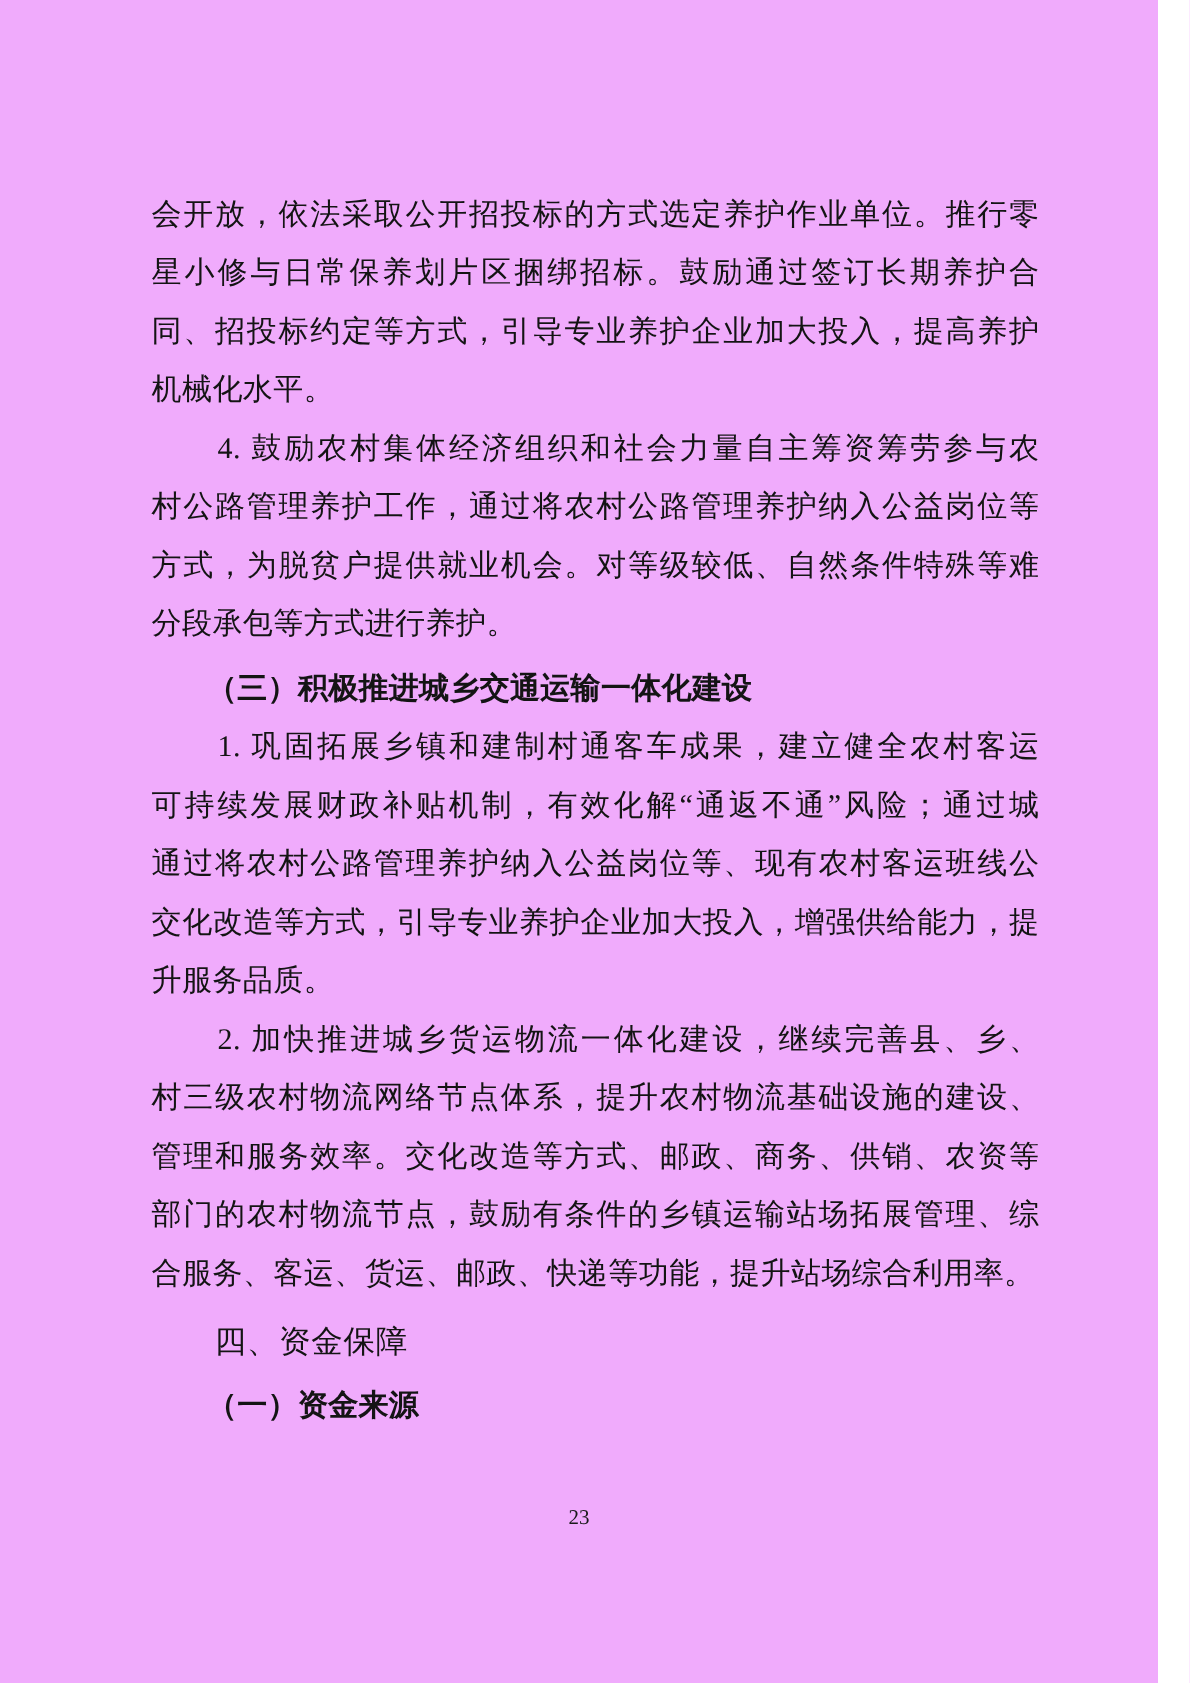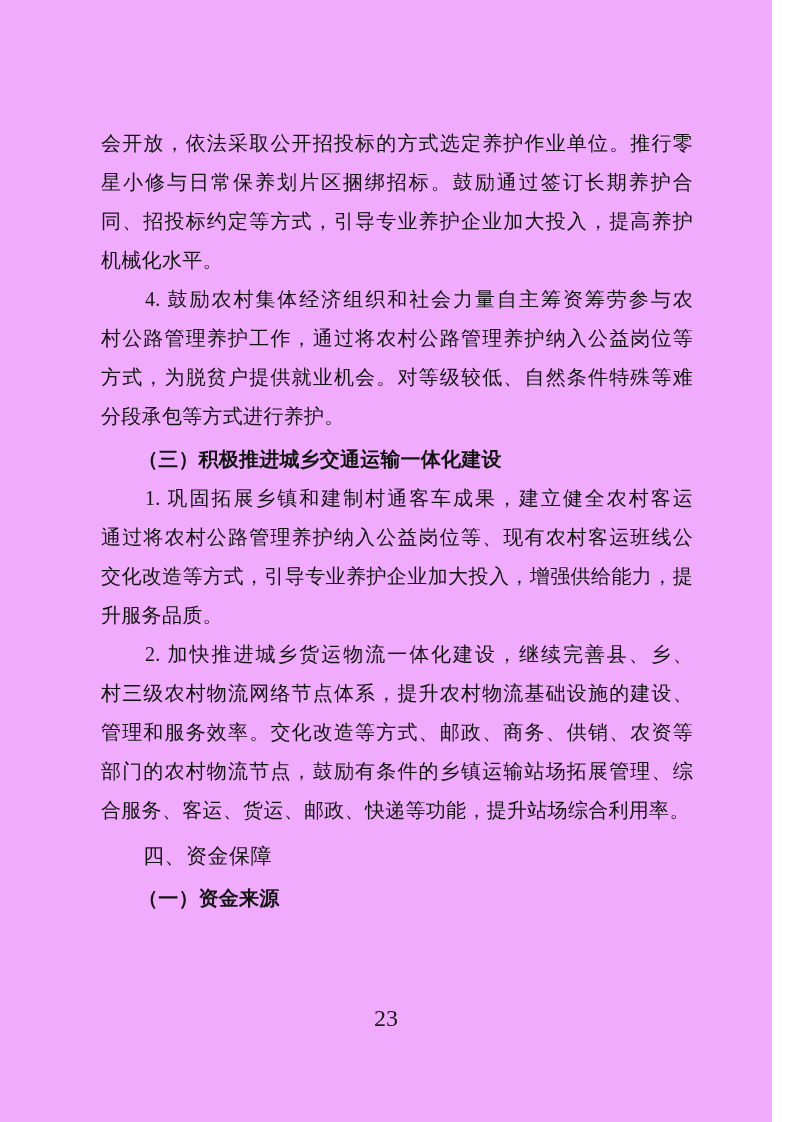--- a/index.html
+++ b/index.html
@@ -59,21 +59,21 @@
     letter-spacing: 0.5px;
     margin-top: 6px;
   }
 
   .page-number {
     position: absolute;
     left: 0;
     top: 1005px;
     width: 100%;
     text-align: center;
-    font-size: 24px;
+    font-size: 14px;
     color: #1a1a1a;
   }
 </style>
 </head>
 <body>
 
 <div class="page">
 
   <div class="text-block">
 
@@ -88,20 +88,21 @@
       <div class="line indent">4. 鼓励农村集体经济组织和社会力量自主筹资筹劳参与农</div>
       <div class="line">村公路管理养护工作，通过将农村公路管理养护纳入公益岗位等</div>
       <div class="line">方式，为脱贫户提供就业机会。对等级较低、自然条件特殊等难</div>
       <div class="line end">分段承包等方式进行养护。</div>
     </div>
 
     <div class="h-sub">（三）积极推进城乡交通运输一体化建设</div>
 
     <div>
       <div class="line indent">1. 巩固拓展乡镇和建制村通客车成果，建立健全农村客运</div>
+      <div class="line">可持续发展财政补贴机制，有效化解“通返不通”风险；通过城</div>
       <div class="line">通过将农村公路管理养护纳入公益岗位等、现有农村客运班线公</div>
       <div class="line">交化改造等方式，引导专业养护企业加大投入，增强供给能力，提</div>
       <div class="line end">升服务品质。</div>
     </div>
 
     <div>
       <div class="line indent">2. 加快推进城乡货运物流一体化建设，继续完善县、乡、</div>
       <div class="line">村三级农村物流网络节点体系，提升农村物流基础设施的建设、</div>
       <div class="line">管理和服务效率。交化改造等方式、邮政、商务、供销、农资等</div>
       <div class="line">部门的农村物流节点，鼓励有条件的乡镇运输站场拓展管理、综</div>

